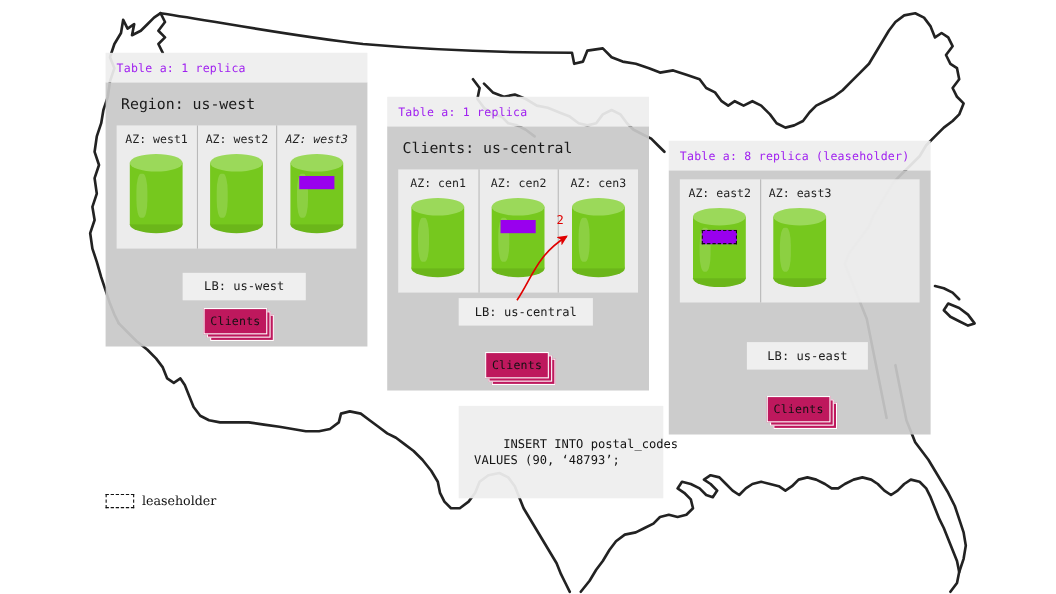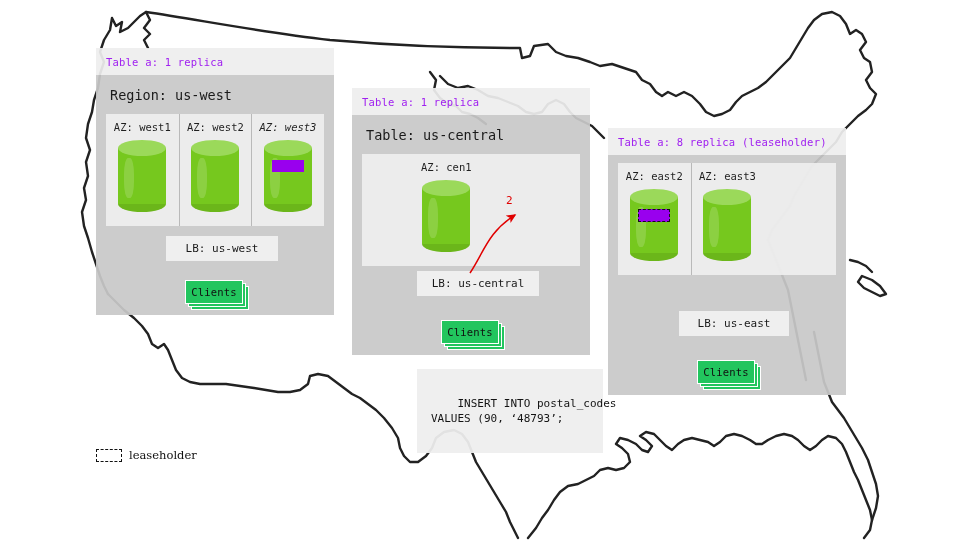--- a/index.html
+++ b/index.html
@@ -101,21 +101,21 @@
 
   
   .clients-btn{
     position:absolute;
     z-index:8;
     width:60px;height:26px;
   }
   .clients-btn .layer{
     position:absolute;
     width:58px;height:24px;
-    background:#22c55e;
+    background:#be185d;
     border:1px solid #ffffff;
     box-sizing:border-box;
   }
   .clients-btn .l3{left:6px;top:6px;}
   .clients-btn .l2{left:3px;top:3px;}
   .clients-btn .l1{left:0px;top:0px;
     display:flex;align-items:center;justify-content:center;
     color:#111;font-size:10.5px;letter-spacing:0.2px;}
 
   
@@ -268,43 +268,62 @@
             <div class="bot" style="height:16px;"></div>
             <div class="body" style="top:8px;bottom:8px;"></div>
             <div class="top" style="height:16px;"></div>
             <div class="shine" style="left:6px;top:18px;width:10px;height:40px;"></div>
             <div class="replica" style="left:8px;top:20px;width:32px;height:12px;"></div>
           </div>
         </div>
       </div>
     </div>
 
-    <div class="lb-box" style="left:70px;top:188px;width:112px;height:25px;">
+    <div class="lb-box" style="left:70px;top:200px;width:112px;height:25px;">
       <span>LB: us-west</span>
     </div>
 
     <div class="clients-btn" style="left:89px;top:232px;">
       <div class="layer l3"></div>
       <div class="layer l2"></div>
       <div class="layer l1">
         <span>Clients</span>
       </div>
     </div>
   </div>
 
   <div class="region-panel" style="left:352px;top:88px;width:238px;">
     <div class="panel-header">
       <span style="color:#a020f0;">Table a: 1 replica</span>
     </div>
     <div class="panel-body" style="height:222px;">
-      <div class="region-title">Table: us-central</div>
+      <div class="region-title">Clients: us-central</div>
 
       <div class="az-row" style="height:112px;">
-        <div class="az-cell" style="width:72.6px;margin-left:48px;">
+        <div class="az-cell" style="width:72.6px;">
           <div class="az-label">AZ: cen1</div>
+          <div class="cyl" style="width:48px;height:72px;">
+            <div class="bot" style="height:16px;"></div>
+            <div class="body" style="top:8px;bottom:8px;"></div>
+            <div class="top" style="height:16px;"></div>
+            <div class="shine" style="left:6px;top:18px;width:10px;height:40px;"></div>
+          </div>
+        </div>
+        <div class="az-cell" style="width:72.6px;">
+          <div class="az-label">AZ: cen2</div>
+          <div class="cyl" style="width:48px;height:72px;">
+            <div class="bot" style="height:16px;"></div>
+            <div class="body" style="top:8px;bottom:8px;"></div>
+            <div class="top" style="height:16px;"></div>
+            <div class="shine" style="left:6px;top:18px;width:10px;height:40px;"></div>
+            <div class="replica" style="left:8px;top:20px;width:32px;height:12px;"></div>
+          </div>
+        </div>
+        <div class="az-cell" style="width:72.6px;">
+          <div class="az-label">AZ: cen3</div>
           <div class="cyl" style="width:48px;height:72px;">
             <div class="bot" style="height:16px;"></div>
             <div class="body" style="top:8px;bottom:8px;"></div>
             <div class="top" style="height:16px;"></div>
             <div class="shine" style="left:6px;top:18px;width:10px;height:40px;"></div>
           </div>
         </div>
       </div>
     </div>
 

